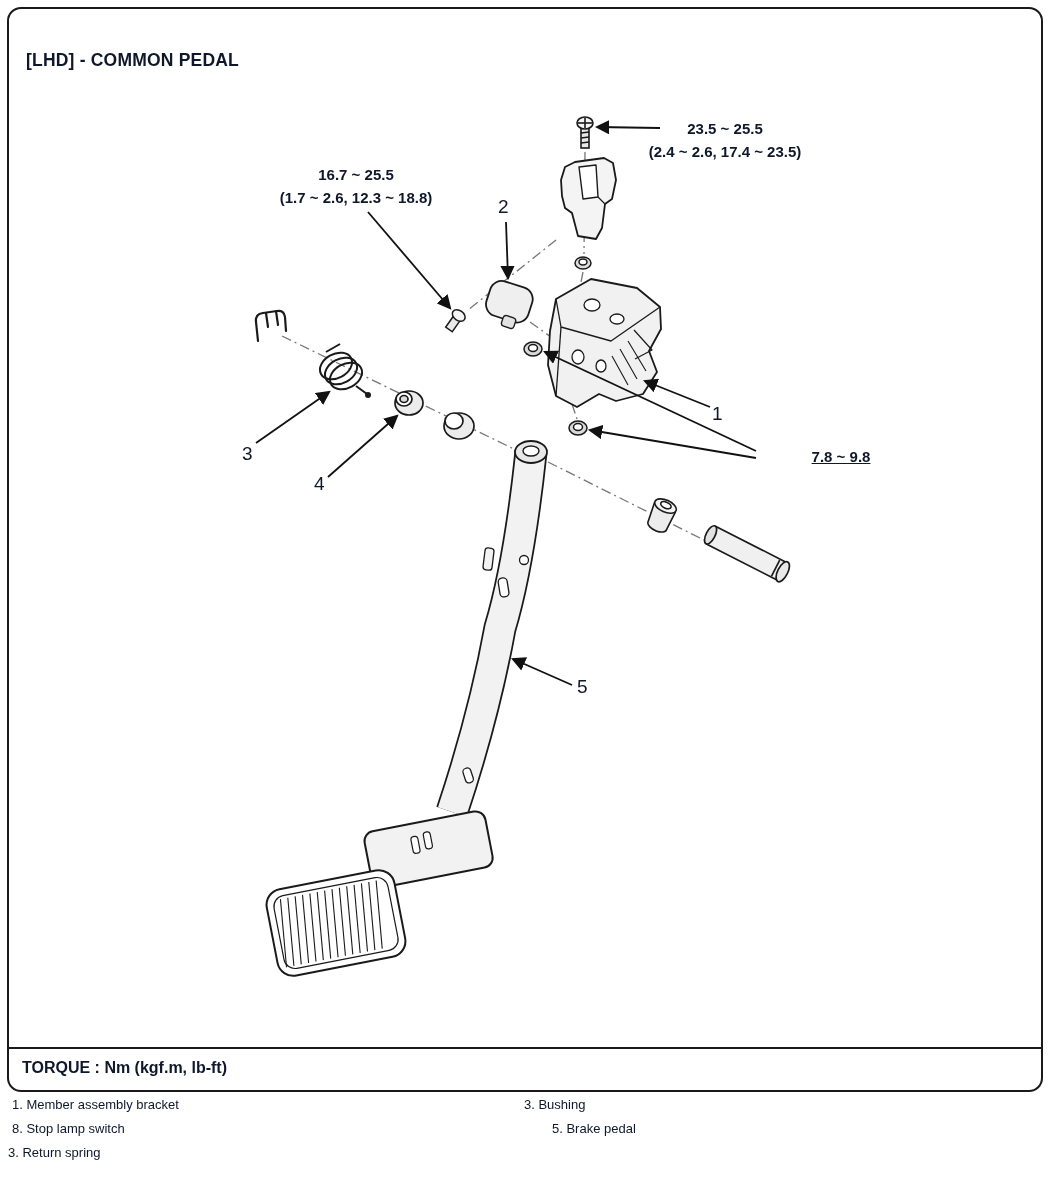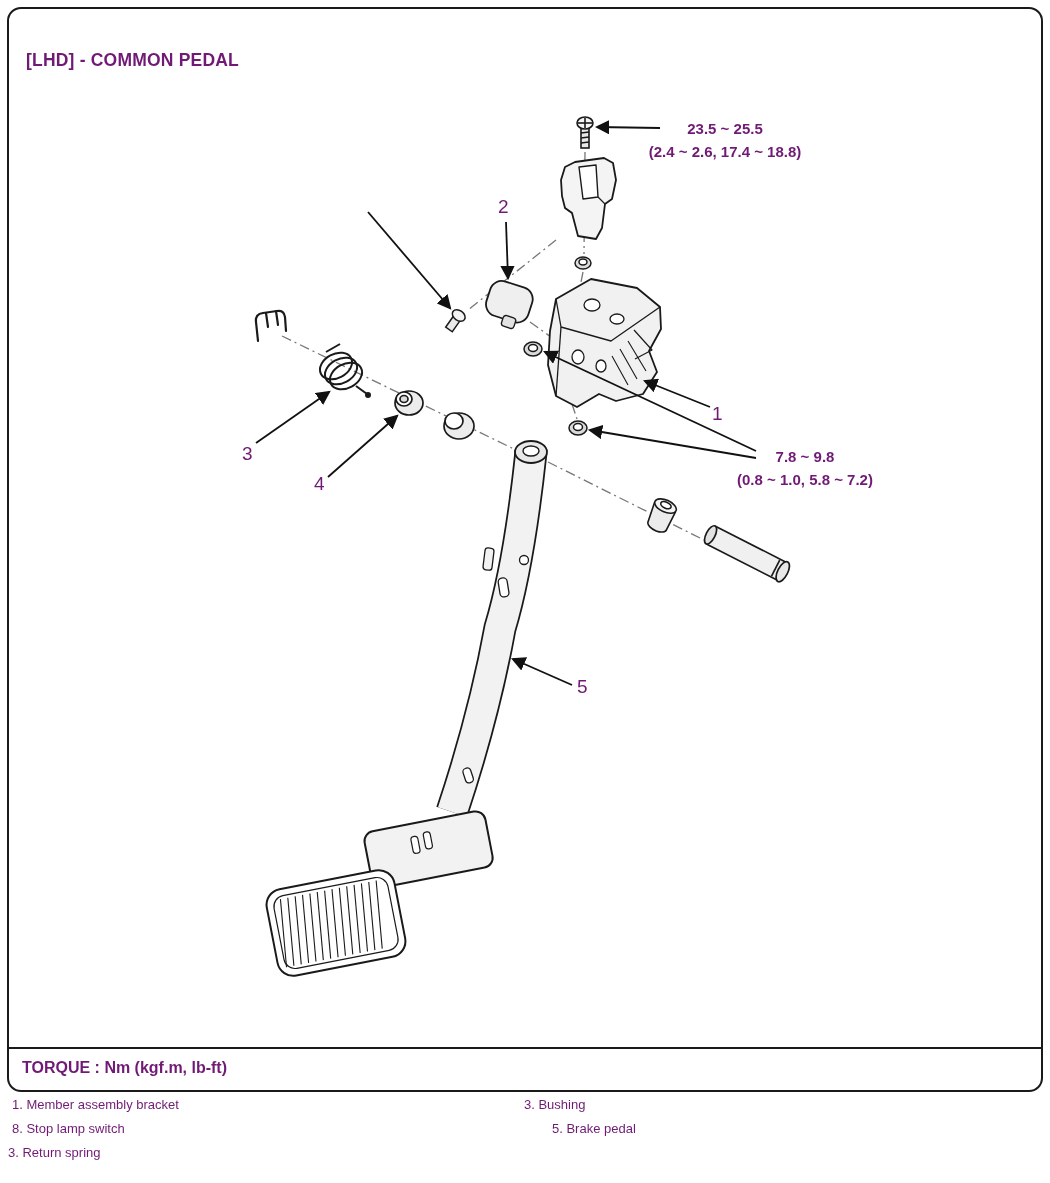--- a/index.html
+++ b/index.html
@@ -1,35 +1,35 @@
 <!DOCTYPE html>
 <html><head>
 <meta charset="utf-8">
 <style>
   * { margin:0; padding:0; box-sizing:border-box; }
   html,body { background:#fff; }
   .page {
     position:relative; width:1050px; height:1183px; background:#fff;
-    font-family:"Liberation Sans","DejaVu Sans",sans-serif; color:#701a75; overflow:hidden;
+    font-family:"Liberation Sans","DejaVu Sans",sans-serif; color:#0f172a; overflow:hidden;
   }
   .frame {
     position:absolute; left:7px; top:7px; width:1036px; height:1085px;
     border:2px solid #1a1a1a; border-radius:14px;
   }
   .divider {
     position:absolute; left:7px; top:1047px; width:1036px; height:0;
     border-top:2px solid #1a1a1a;
   }
   svg.art { position:absolute; left:0; top:0; }
   .t { position:absolute; white-space:nowrap; }
   .title { left:26px; top:50px; font-size:17.5px; font-weight:bold; letter-spacing:.2px; }
   .torque { font-weight:bold; font-size:15px; line-height:1.55; width:230px; text-align:center; white-space:nowrap; }
   .tq-top   { left:610px; top:117px; }
   .tq-left  { left:241px; top:163px; }
-  .tq-right { left:690px; top:445px; }
+  .tq-right { left:726px; top:445px;text-decoration:underline; }
   .callout { font-size:19px; }
   .c1 { left:712px; top:403px; }
   .c2 { left:498px; top:196px; }
   .c3 { left:242px; top:443px; }
   .c4 { left:314px; top:473px; }
   .c5 { left:577px; top:676px; }
   .torque-note { position:absolute; left:22px; top:1059px; font-size:16px; font-weight:bold; }
   .legend-item { position:absolute; font-size:13px; }
   .l1 { left:12px;  top:1097px; }
   .l2 { left:12px;  top:1121px; }
@@ -200,27 +200,30 @@
       <line x1="256" y1="443" x2="329" y2="392" marker-end="url(#arr)"></line>
       <line x1="328" y1="477" x2="397" y2="416" marker-end="url(#arr)"></line>
       <line x1="572" y1="685" x2="513" y2="659" marker-end="url(#arr)"></line>
     </g>
   </svg>
 
   <div class="t title">[LHD] - COMMON PEDAL</div>
 
   <div class="t torque tq-top">
     <div>23.5 ~ 25.5</div>
-    <div>(2.4 ~ 2.6, 17.4 ~ 18.8)</div>
+    <div>(2.4 ~ 2.6, 17.4 ~ 23.5)</div>
   </div>
 
+  <div class="t torque tq-left">
+    <div>16.7 ~ 25.5</div>
+    <div>(1.7 ~ 2.6, 12.3 ~ 18.8)</div>
+  </div>
 
   <div class="t torque tq-right">
     <div>7.8 ~ 9.8</div>
-    <div>(0.8 ~ 1.0, 5.8 ~ 7.2)</div>
   </div>
 
   <div class="t callout c1">1</div>
   <div class="t callout c2">2</div>
   <div class="t callout c3">3</div>
   <div class="t callout c4">4</div>
   <div class="t callout c5">5</div>
 
   <div class="torque-note">TORQUE : Nm (kgf.m, lb-ft)</div>
 

